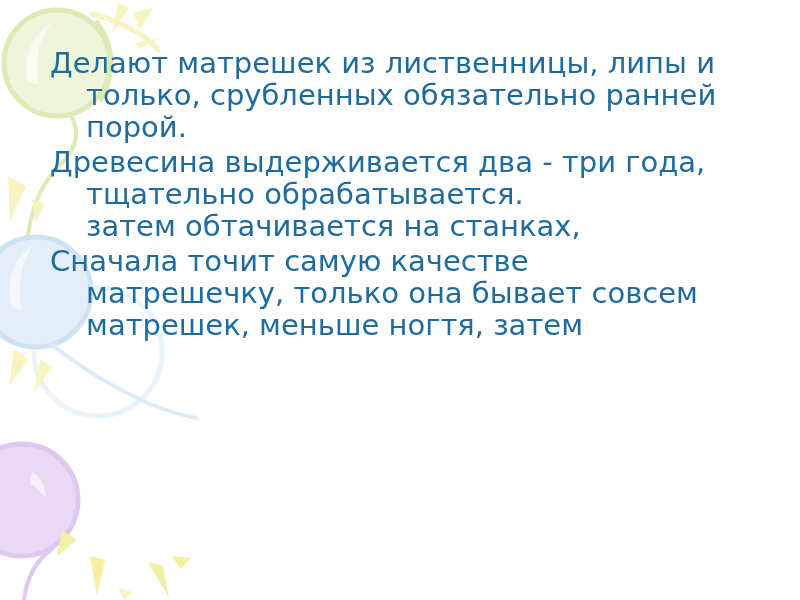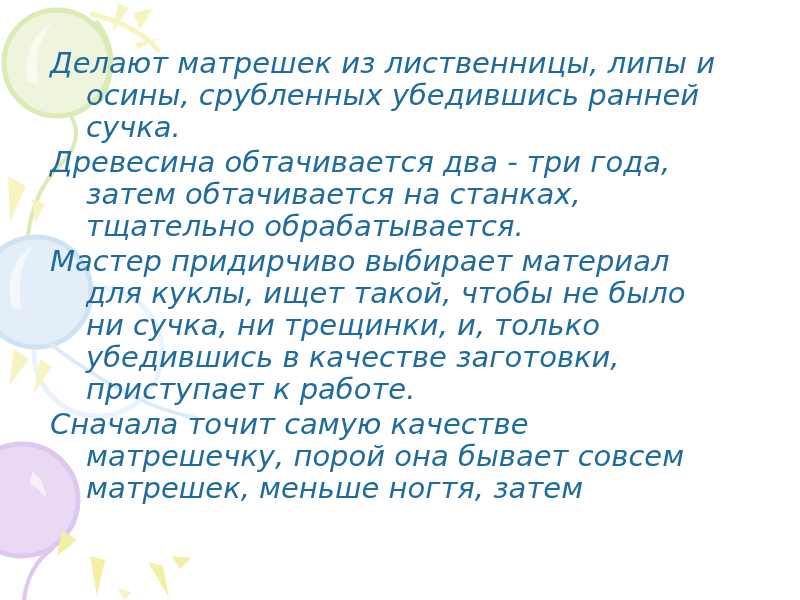--- a/index.html
+++ b/index.html
@@ -3,21 +3,20 @@
 <meta charset="utf-8">
 <style>
   html,body { margin:0; padding:0; }
   body { font-family:"DejaVu Sans","Liberation Sans",sans-serif; }
 
   .slide {
     position:relative;
     width:800px; height:600px;
     background: var(--background, #ffffff);
     overflow:hidden;
-    font-style:italic;
   }
 
   .bg-art {
     position:absolute; left:0; top:0; width:800px; height:600px;
     pointer-events:none;
   }
 
   
   .balloon-green-body   { fill:var(--green-fill);  stroke:var(--green-outline);  stroke-width:5; }
   .balloon-green-line   { fill:none; stroke:var(--green-outline); stroke-width:4; stroke-linecap:round; }
@@ -90,35 +89,28 @@
       <polygon class="sparkle-bright" points="90,556 105,560 97,596"></polygon>
       <polygon class="sparkle-bright" points="148,562 163,566 169,598"></polygon>
       <polygon class="sparkle-bright" points="172,556 191,558 180,569"></polygon>
       <polygon class="sparkle" points="118,588 132,592 124,600"></polygon>
     </g>
   </svg>
 
   <div class="text-block">
       <div class="para">
         <div class="line">Делают матрешек из лиственницы, липы и</div>
-        <div class="line cont">осины, срубленных убедившись ранней</div>
-        <div class="line cont">сучка.</div>
+        <div class="line cont">только, срубленных обязательно ранней</div>
+        <div class="line cont">порой.</div>
       </div>
       <div class="para">
-        <div class="line">Древесина обтачивается два - три года,</div>
+        <div class="line">Древесина выдерживается два - три года,</div>
+        <div class="line cont">тщательно обрабатывается.</div>
         <div class="line cont">затем обтачивается на станках,</div>
-        <div class="line cont">тщательно обрабатывается.</div>
-      </div>
-      <div class="para">
-        <div class="line">Мастер придирчиво выбирает материал</div>
-        <div class="line cont">для куклы, ищет такой, чтобы не было</div>
-        <div class="line cont">ни сучка, ни трещинки, и, только</div>
-        <div class="line cont">убедившись в качестве заготовки,</div>
-        <div class="line cont">приступает к работе.</div>
       </div>
       <div class="para">
         <div class="line">Сначала точит самую качестве</div>
-        <div class="line cont">матрешечку, порой она бывает совсем</div>
+        <div class="line cont">матрешечку, только она бывает совсем</div>
         <div class="line cont">матрешек, меньше ногтя, затем</div>
       </div>
     </div>
 
 </div>
 
 </body></html>

